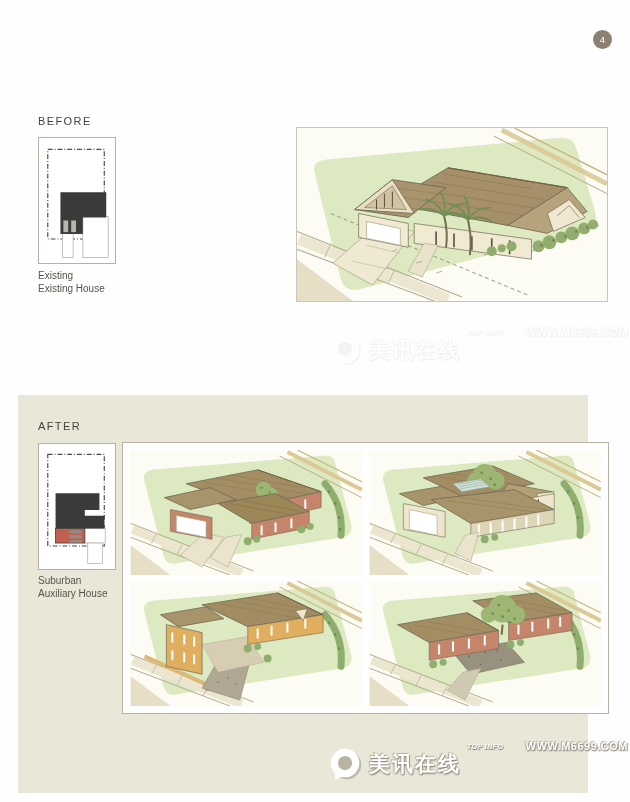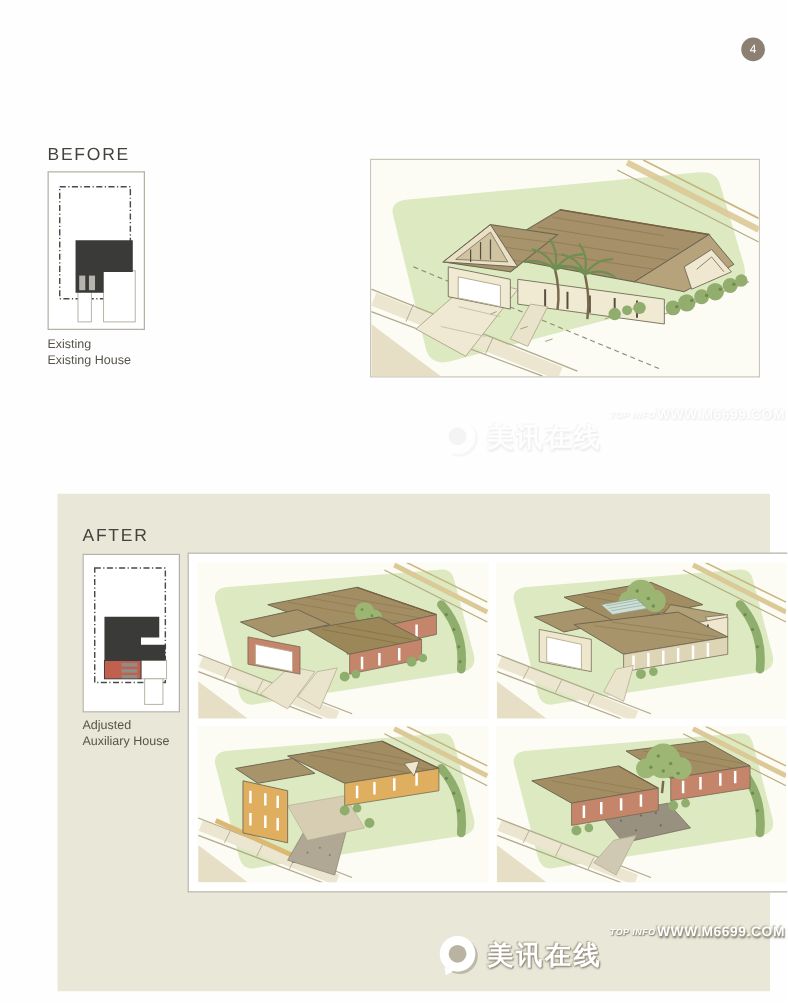--- a/index.html
+++ b/index.html
@@ -12,36 +12,35 @@
   .title {
     position:absolute; left:38px; top:31px;
     font-size:13.5px; font-weight:400; letter-spacing:1px;
     color:var(--header-text,#7b7366);
   }
   .badge {
     position:absolute; left:593px; top:30px; width:19px; height:19px;
     border-radius:50%; background:var(--badge-bg,#8b8072);
     color:#fff; font-size:9.5px; display:flex; align-items:center; justify-content:center;
   }
-  .sec-label { position:absolute; font-size:14px; letter-spacing:1.4px; color:var(--label-text,#43423c); }
+  .sec-label { position:absolute; font-size:11px; letter-spacing:1.4px; color:var(--label-text,#43423c); }
   .plan-box { position:absolute; width:78px; height:127px; background:#fff; border:1px solid var(--box-border,#b5b1a4); }
   .plan-box svg { display:block; width:100%; height:100%; }
   .plan-caption { position:absolute; font-size:10px; line-height:13px; color:var(--caption-text,#57534a); }
   .before-label { left:38px; top:115px; }
   .before-plan { left:38px; top:137px; }
   .before-cap { left:38px; top:269px; }
   .illus-box {
     position:absolute; left:296px; top:127px; width:312px; height:175px;
     background:#fff; border:1px solid #c9c5b8;
   }
   .illus-box svg { display:block; width:100%; height:100%; }
   .panel {
     position:absolute; left:18px; top:395px; width:570px; height:398px;
     background:var(--panel-bg,#e9e8d8);
-    margin-left:28px;
   }
   .after-label { left:20px; top:25px; }
   .after-plan { left:20px; top:48px; }
   .after-cap { left:20px; top:179px; }
   .grid-box {
     position:absolute; left:104px; top:47px; width:487px; height:272px;
     background:#fff; border:1px solid var(--box-border,#b5b1a4);
     display:grid; grid-template-columns:1fr 1fr; grid-template-rows:1fr 1fr;
     gap:6px; padding:7px;
   }
@@ -51,21 +50,21 @@
     position:absolute; left:104px; top:324px; width:487px; text-align:center;
     font-size:10.5px; color:var(--after-caption,#575b44);
   }
   .watermark { position:absolute; display:flex; flex-direction:row; align-items:flex-start; }
   .wm-row { display:flex; align-items:center; gap:4px; }
   .wm-logo { width:38px; height:40px; }
   .wm-brand {
     font-size:21px; font-weight:700; color:#fff; letter-spacing:2px;
     text-shadow:0 1px 2px #8f8a7a, 1px 1px 1px #9a9586, -1px -1px 1px #b7b2a2;
   }
-  .wm-row2 { display:flex; align-items:center; gap:1px; margin-top:-4px; padding-left:6px; }
+  .wm-row2 { display:flex; align-items:center; gap:22px; margin-top:-4px; padding-left:6px; }
   .wm-badge {
     font-size:7px; font-weight:700; font-style:italic; color:#fff; letter-spacing:.5px;
     text-shadow:0 1px 1px #8f8a7a, 1px 1px 1px #9a9586;
   }
   .wm-url {
     font-size:11px; font-weight:700; color:#fff; letter-spacing:.5px;
     text-shadow:0 1px 2px #8f8a7a, 1px 1px 1px #9a9586, -1px -1px 1px #b7b2a2;
   }
   .wm-bottom { top:744px; right:2px; }
   .wm-mid { top:330px; right:2px; opacity:.13; filter:grayscale(100%); }
@@ -205,21 +204,21 @@
         <rect x="50" y="101" width="15" height="21" fill="#fff" stroke="#b5b1a4" stroke-width="0.8"></rect>
         <path d="M17,50 h45 v17 h-15 v6 h20 v13 h-50 z" style="fill:var(--footprint,#3a3a38)"></path>
         <rect x="17" y="86" width="30" height="15" style="fill:var(--wing-red,#c2604f)" stroke="#3a3a38" stroke-width="0.8"></rect>
         <rect x="31" y="88" width="13" height="3" style="fill:var(--wing-stripe,#8e8e88)"></rect>
         <rect x="31" y="93" width="13" height="3" style="fill:var(--wing-stripe,#8e8e88)"></rect>
         <rect x="31" y="98" width="13" height="2.5" style="fill:var(--wing-stripe,#8e8e88)"></rect>
       </svg>
     </div>
 
     <div class="plan-caption after-cap">
-      <div>Adjusted</div>
+      <div>Suburban</div>
       <div>Auxiliary House</div>
     </div>
 
     <div class="grid-box">
 
       <div class="cell">
         <svg viewBox="0 0 233 126">
           <rect width="233" height="126" fill="#fcfbf4"></rect>
           <path d="M14,32 Q11,22 22,20 L192,6 Q204,4 206,13 L222,74 Q225,85 214,88 L48,114 Q36,117 33,106 Z" fill="#dce9c1"></path>
           <path d="M158,2 L233,40" stroke="#dbc997" stroke-width="4" fill="none"></path>

